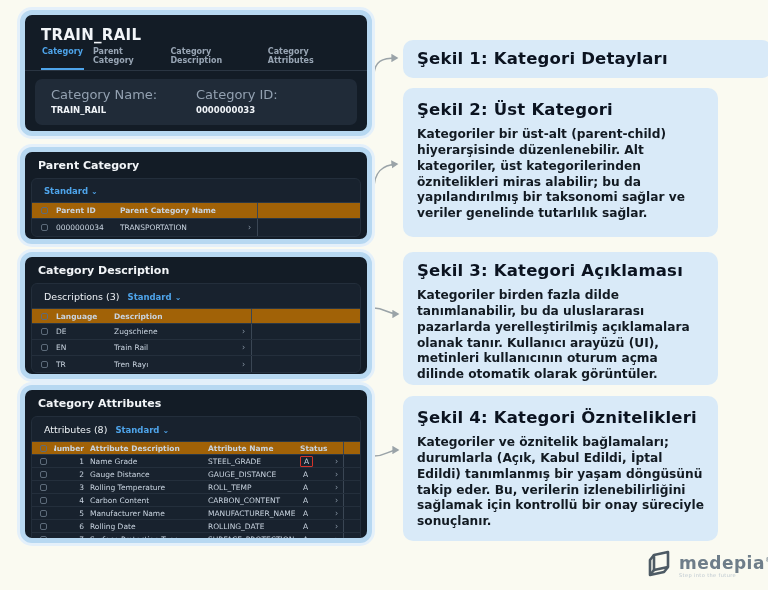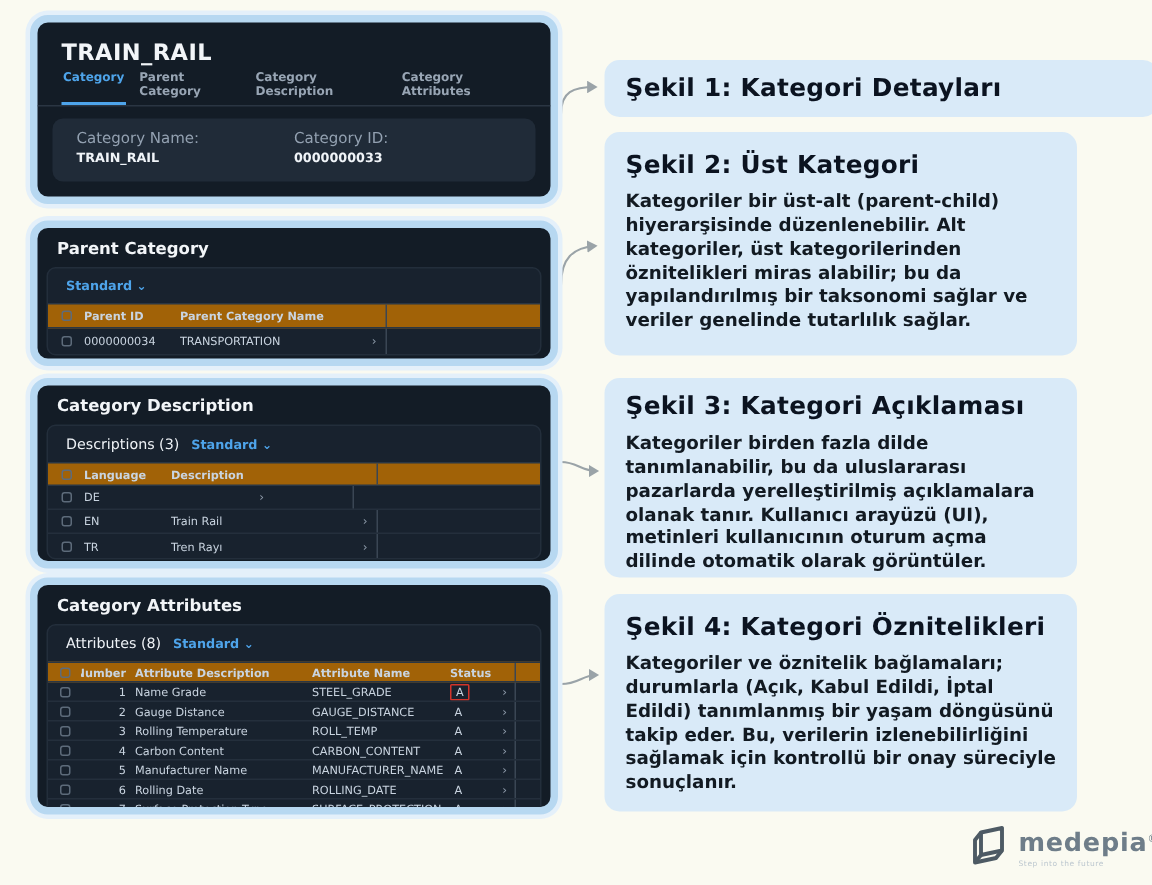--- a/index.html
+++ b/index.html
@@ -19,21 +19,21 @@
   #p3 { top:252px; height:127px; }
   #p4 { top:385px; height:158px; }
 
   
   .p1-title { font-size:15px; font-weight:bold; color:#f2f5f8; padding:11px 16px 0; letter-spacing:.3px; }
   .tabbar { display:flex; gap:8px; padding:0 16px; margin-top:3px; border-bottom:1px solid #2a3542; }
   .tab { font-size:8px; font-weight:bold; color:#98a5b4; padding:0 1px 5px; }
   .tab.active { color:#4ea4ea; border-bottom:2px solid #4ea4ea; }
   .p1-card { margin:8px 10px; background:#202b38; border-radius:7px; padding:8px 16px 10px; display:flex; }
   .p1-field { width:50%; }
-  .flabel { font-size:10px; color:#93a1b1; margin-bottom:3px; }
+  .flabel { font-size:13px; color:#93a1b1; margin-bottom:3px; }
   .fvalue { font-size:8.5px; font-weight:bold; color:#f0f4f8; }
 
   
   .ptitle { font-size:11px; font-weight:bold; color:#f2f5f8; padding:7px 13px 6px; }
   .pcard { margin:0 6px 7px; background:#18222e; border-radius:6px; border:1px solid #232e3b; padding-top:4px; }
   .toolbar { display:flex; align-items:center; gap:8px; padding:3px 12px 6px; }
   .ttitle { font-size:9.5px; font-weight:normal; color:#eef2f6; }
   .vsel { font-size:8.5px; font-weight:bold; color:#4ea4ea; cursor:pointer; }
   .vsel .caret::after { content:"⌄"; margin-left:3px; font-size:8px; }
 
@@ -162,20 +162,21 @@
         <div class="cell chev"></div>
         <div class="cell"></div>
       </div>
       <div>
 
           <div class="trow grid3">
             <div class="cell cb-cell">
               <span class="cb"></span>
             </div>
             <div class="cell">DE</div>
+            <div class="cell">Zugschiene</div>
             <div class="cell chev"></div>
             <div class="cell"></div>
           </div>
 
           <div class="trow grid3">
             <div class="cell cb-cell">
               <span class="cb"></span>
             </div>
             <div class="cell">EN</div>
             <div class="cell">Train Rail</div>

